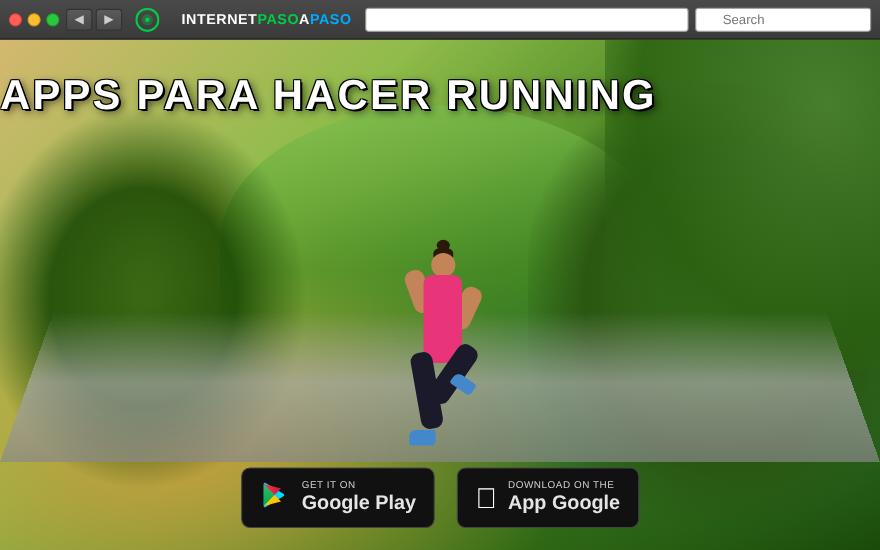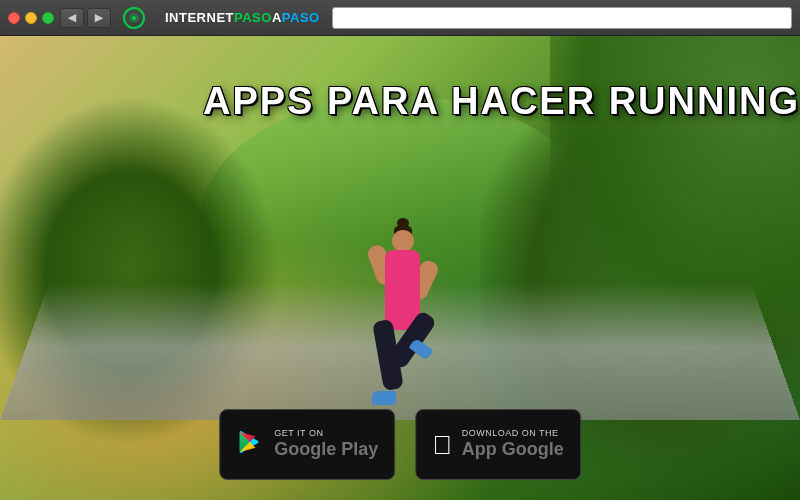--- a/index.html
+++ b/index.html
@@ -305,24 +305,24 @@
       width: 22px;
       height: 12px;
       background: #4488cc;
       border-radius: 6px 2px 4px 2px;
       transform: rotate(35deg);
     }
 
     
     .title-overlay {
       position: absolute;
-      top: 44px;
+      top: 30px;
       left: 0;
       right: 0;
-      text-align: right;
+      text-align: left;
     }
 
     .main-title {
       font-size: 38px;
       font-weight: 900;
       color: white;
       text-shadow:
         2px 2px 0 #000,
         -1px -1px 0 #000,
         1px -1px 0 #000,
@@ -346,21 +346,21 @@
     .store-btn {
       display: flex;
       align-items: center;
       gap: 10px;
       background: #111;
       border: 1.5px solid #444;
       border-radius: 8px;
       padding: 8px 16px;
       cursor: pointer;
       min-width: 155px;
-      height: 71px;
+      height: 55px;
     }
 
     .store-icon {
       font-size: 28px;
       line-height: 1;
     }
 
     .store-text-block {
       display: flex;
       flex-direction: column;
@@ -371,21 +371,21 @@
       font-size: 9px;
       color: #ccc;
       text-transform: uppercase;
       letter-spacing: 0.5px;
       line-height: 1.2;
     }
 
     .store-name {
       font-size: 18px;
       font-weight: bold;
-      color: #737373;
+      color: #e5e5e5;
       line-height: 1.2;
     }
 
     .google-play-icon {
       width: 28px;
       height: 28px;
     }
 
     .apple-icon {
       font-size: 26px;
@@ -414,20 +414,24 @@
       <circle cx="11" cy="11" r="5" fill="#00cc44" opacity="0.3"></circle>
       <circle cx="11" cy="11" r="2" fill="#00cc44"></circle>
     </svg>
     <span class="logo-text">
       <span style="color:white;">INTERNET</span><span class="paso-green">PASO</span><span style="color:white;">A</span><span class="paso-blue">PASO</span>
     </span>
   </div>
 
   <input class="address-bar" type="text" value="" style="">
 
+  <div class="search-wrapper">
+    <span class="search-icon-chr">🔍</span>
+    <input class="search-bar" type="text" placeholder="Search" style="">
+  </div>
 </div>
 
 <div class="main-content">
 
   <div class="bg-scene"></div>
   <div class="sun-glow"></div>
   <div class="mountain-bg"></div>
   <div class="vegetation-left"></div>
   <div class="vegetation-right"></div>
   <div class="vegetation-right2"></div>

